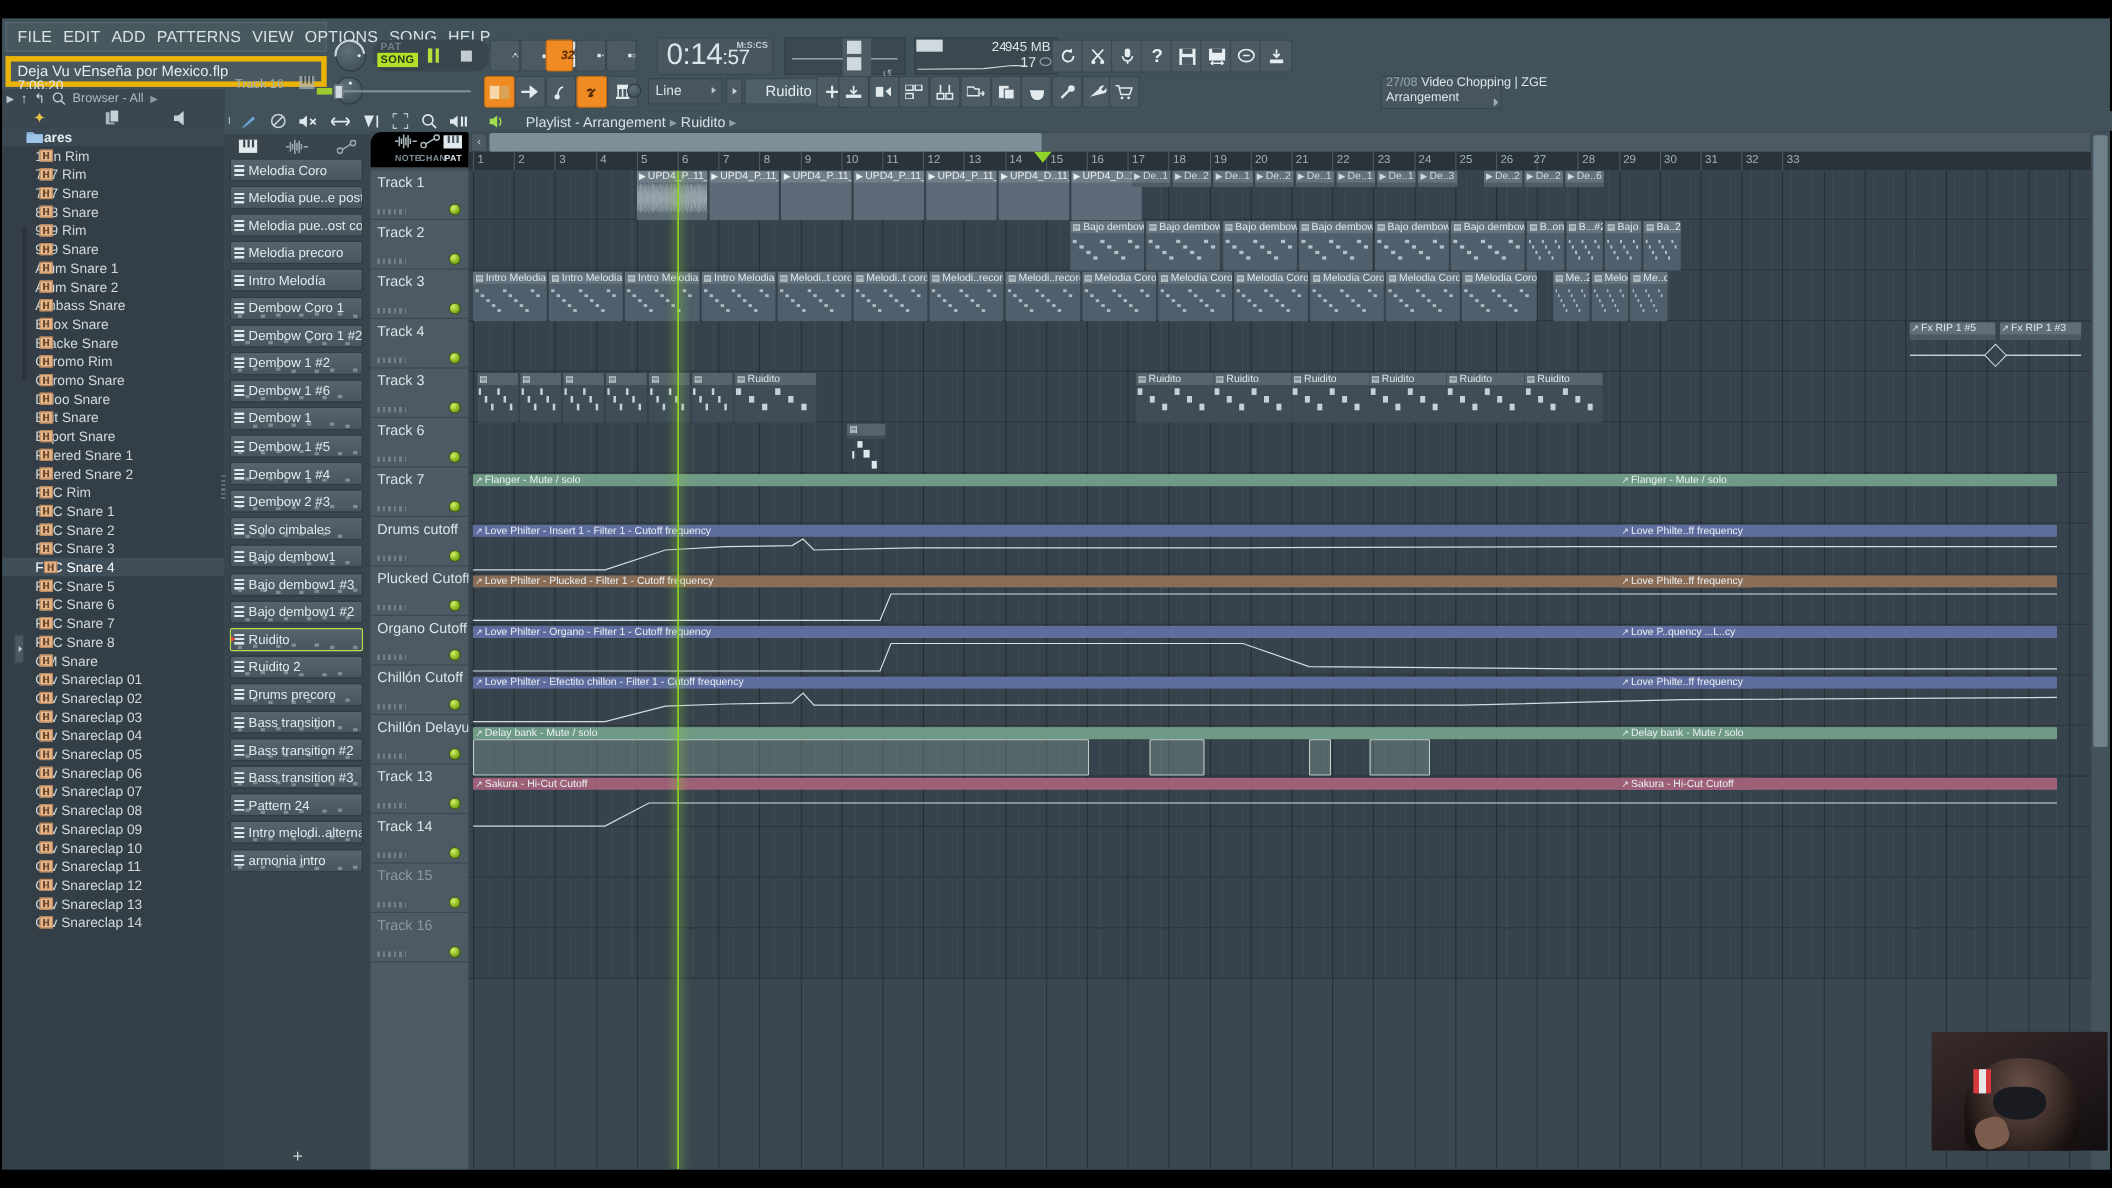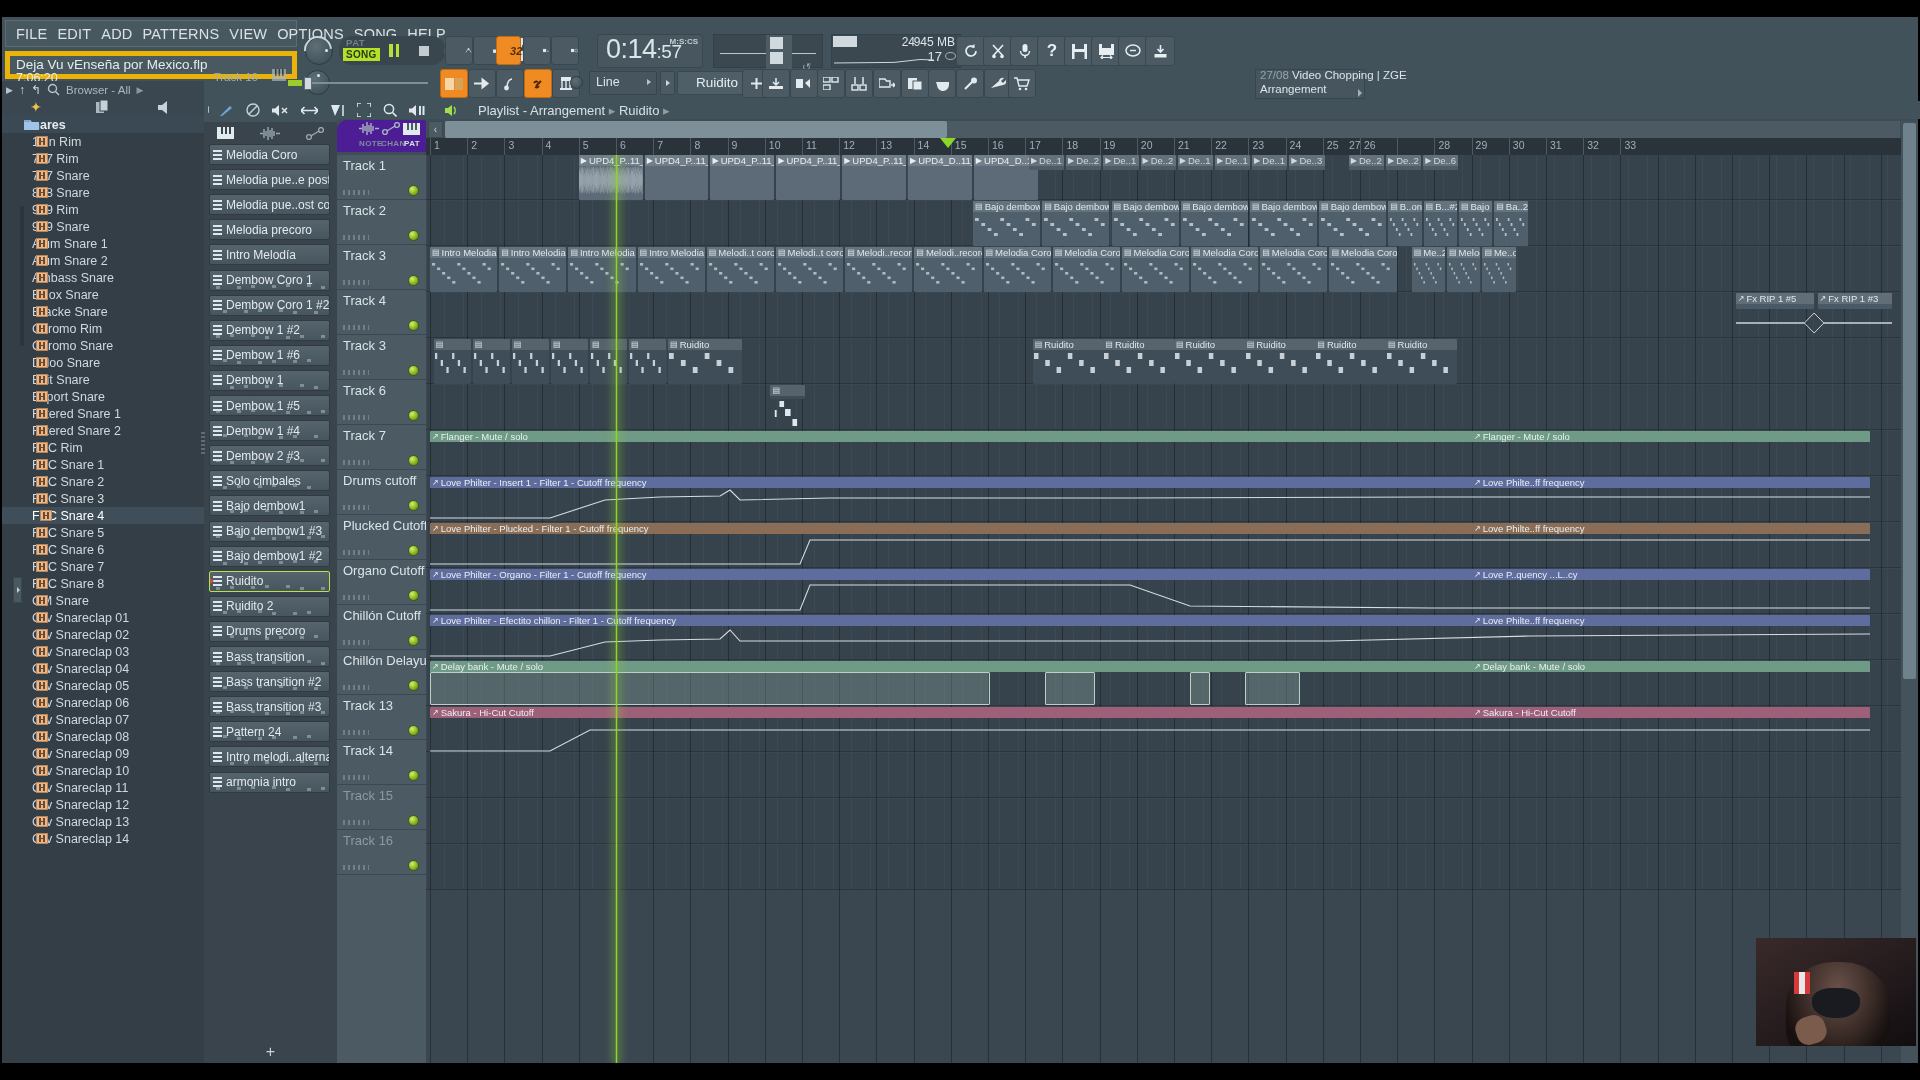--- a/index.html
+++ b/index.html
@@ -227,21 +227,21 @@
   
   .plwrap { position:absolute; left:335px; top:85px; right:0px; bottom:0px; background:#3f4d57; }
   .pl-toolbar { position:absolute; left:-128px; top:-1px; width:2044px; height:18px; background:#42525b;
     display:flex; align-items:center; padding-left:10px; gap:12px;}
   .pl-title { color:#9fe04a; font-size:13px; margin-left:6px;}
   .pl-title .sub { color:#d6e1e6; }
   .pl-title .crumb { color:#8d9ea6; }
 
   .pl-corner {
     position:absolute; left:0px; top:18px; width:89px; height:32px;
-    background:#4c1d95; border-top-left-radius:10px; border-top-right-radius:2px;
+    background:#000000; border-top-left-radius:10px; border-top-right-radius:2px;
   }
   .pl-corner .ic { position:absolute; top:2px; color:#c3ced4; font-size:12px;}
   .pl-corner .lb { position:absolute; top:19px; font-size:8px; font-weight:bold; letter-spacing:.4px;}
 
   .pl-back {
     position:absolute; left:91px; top:19px; width:15px; height:17px;
     background:#4b5a63; border:1px solid #3a4850; color:#cdd7dc; font-size:10px; text-align:center; line-height:15px;
   }
   .pl-hscroll { position:absolute; left:108px; top:19px; right:18px; height:17px; background:#4b5a63;}
   .pl-hscroll .thumb { position:absolute; left:0px; top:0px; width:502px; height:17px; background:#7d8f99; border-radius:2px;}
@@ -1225,21 +1225,21 @@
           <div class="num" style="left: 789.2px;">22</div>
           <div class="tk" style="left: 822.4px;"></div>
           <div class="num" style="left: 826.4px;">23</div>
           <div class="tk" style="left: 859.6px;"></div>
           <div class="num" style="left: 863.6px;">24</div>
           <div class="tk" style="left: 896.8px;"></div>
           <div class="num" style="left: 900.8px;">25</div>
           <div class="tk" style="left: 934px;"></div>
           <div class="num" style="left: 938px;">26</div>
           <div class="tk" style="left: 971.2px;"></div>
-          <div class="num" style="left: 923px;">27</div>
+          <div class="num" style="left: 968px;">27</div>
           <div class="tk" style="left: 1008.4px;"></div>
           <div class="num" style="left: 1012.4px;">28</div>
           <div class="tk" style="left: 1045.6px;"></div>
           <div class="num" style="left: 1049.6px;">29</div>
           <div class="tk" style="left: 1082.8px;"></div>
           <div class="num" style="left: 1086.8px;">30</div>
           <div class="tk" style="left: 1120px;"></div>
           <div class="num" style="left: 1124px;">31</div>
           <div class="tk" style="left: 1157.2px;"></div>
           <div class="num" style="left: 1161.2px;">32</div>

